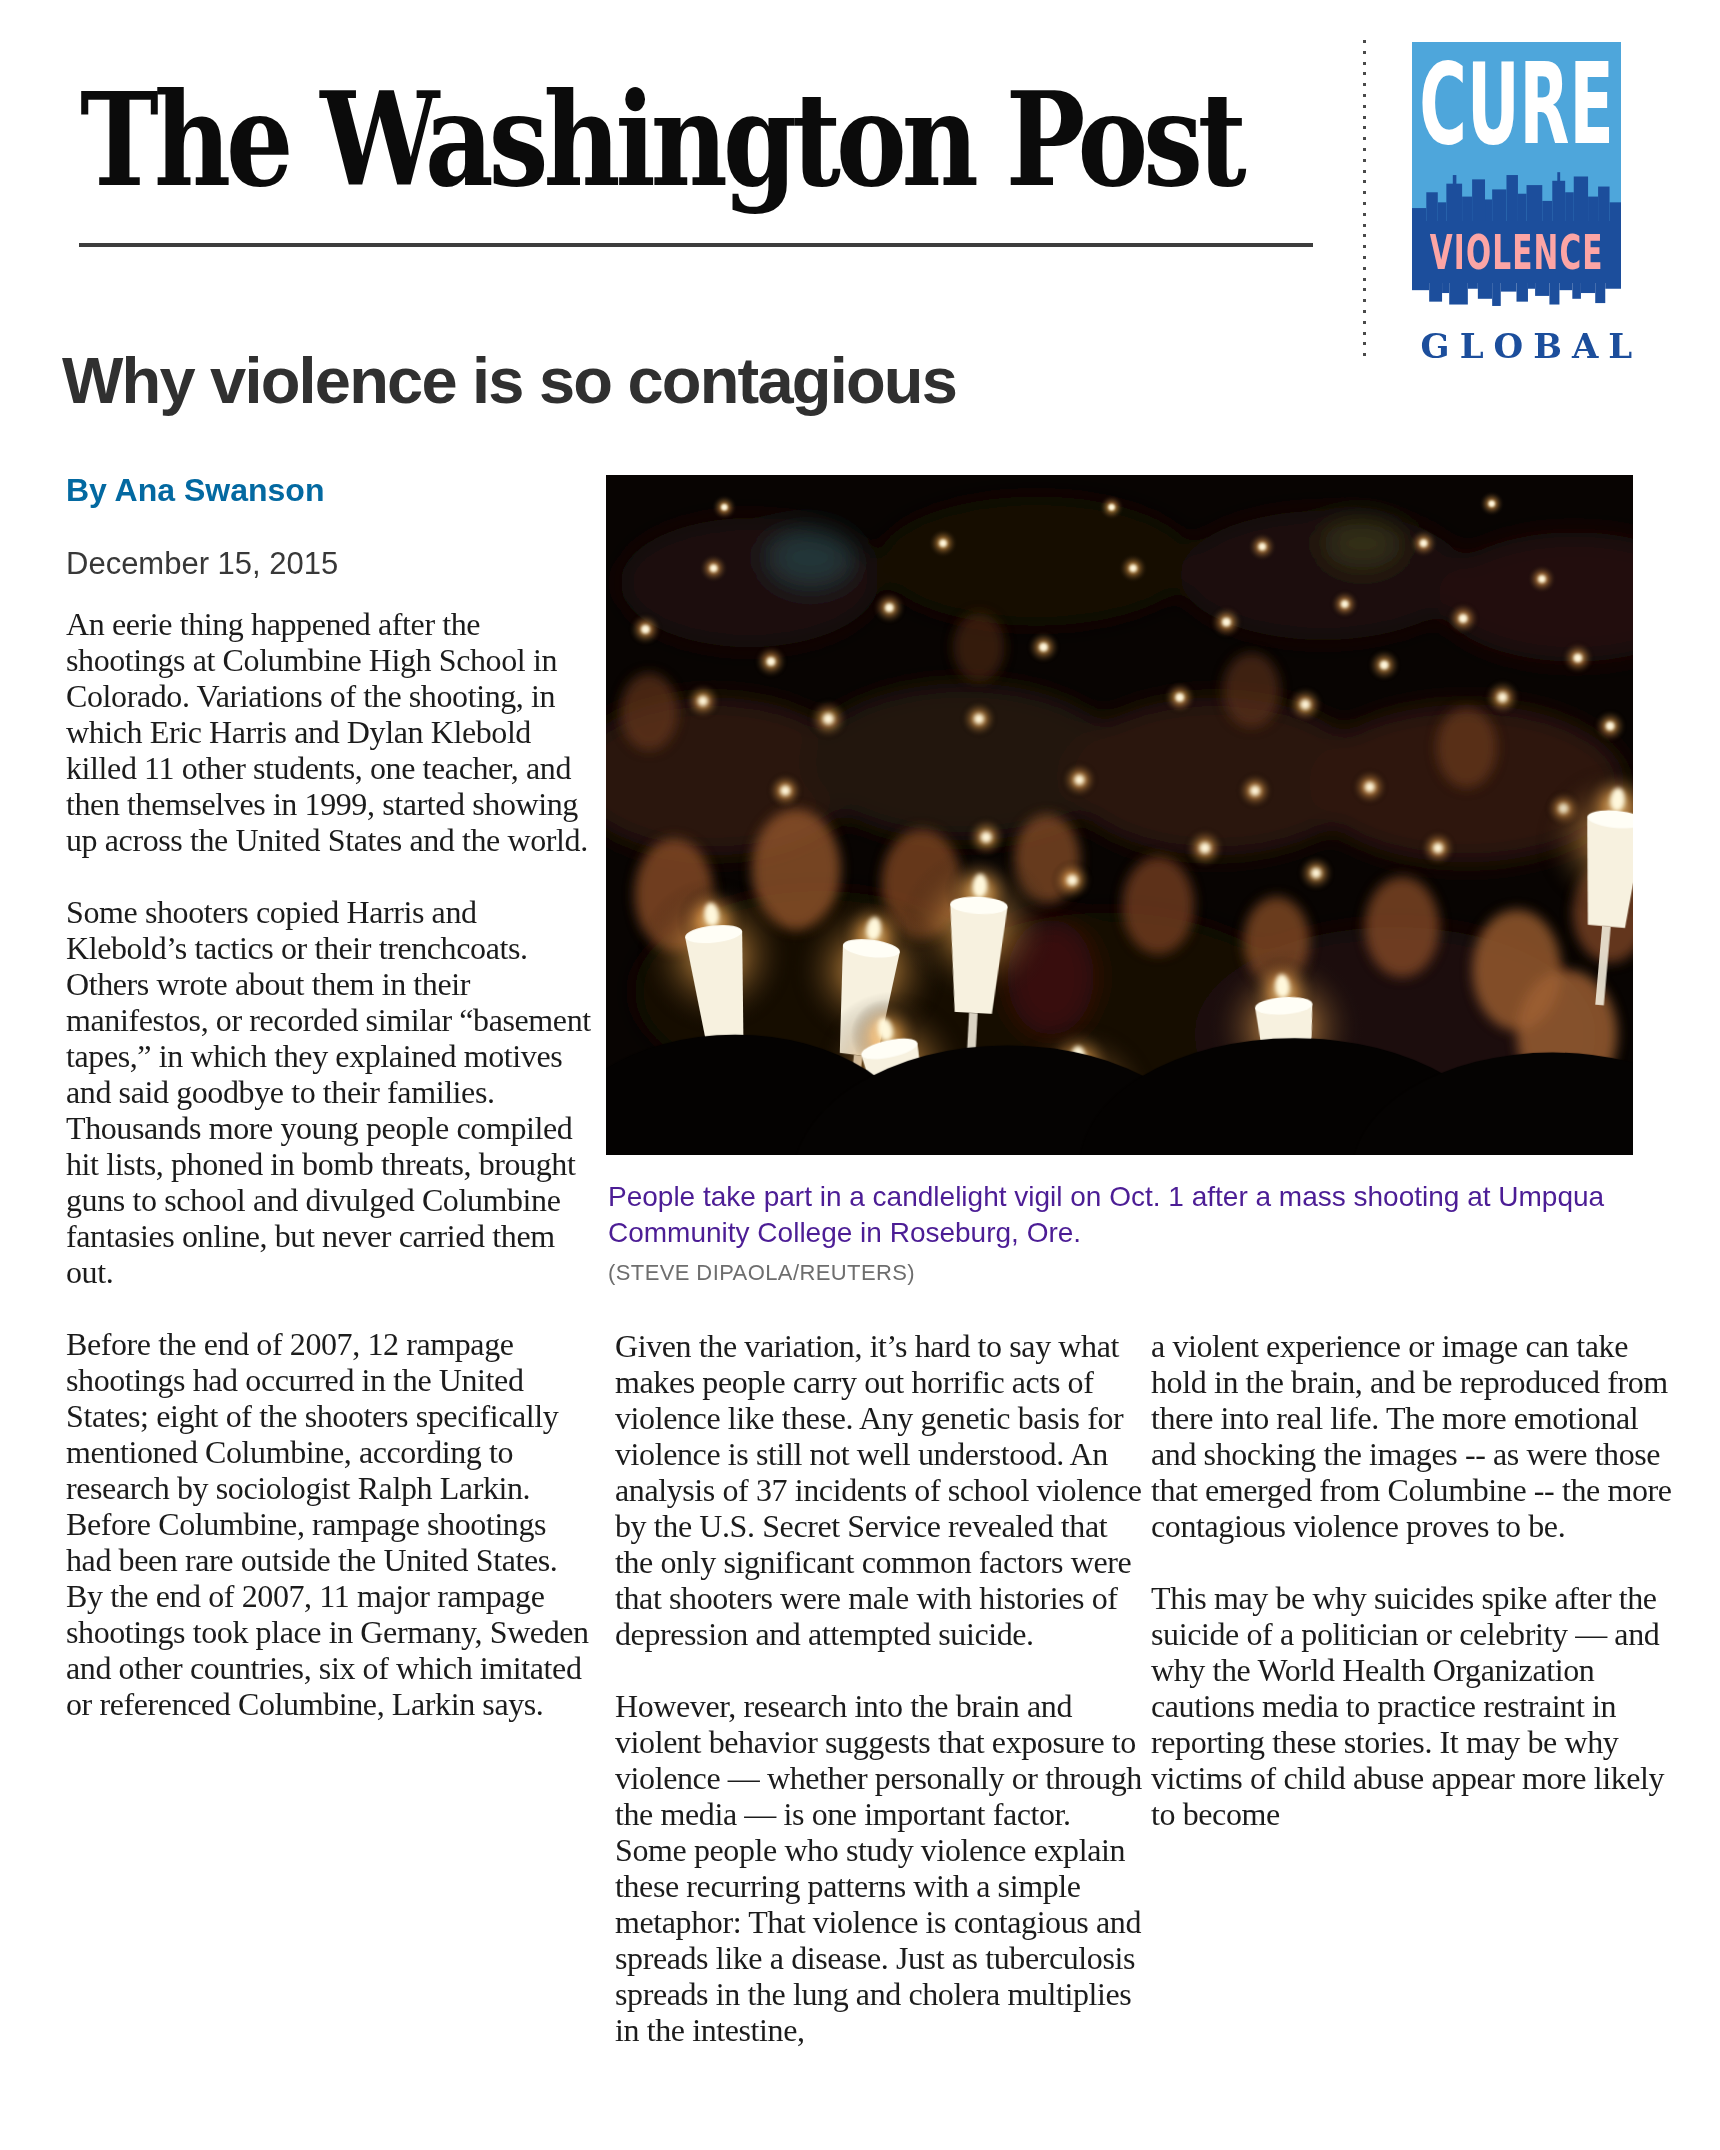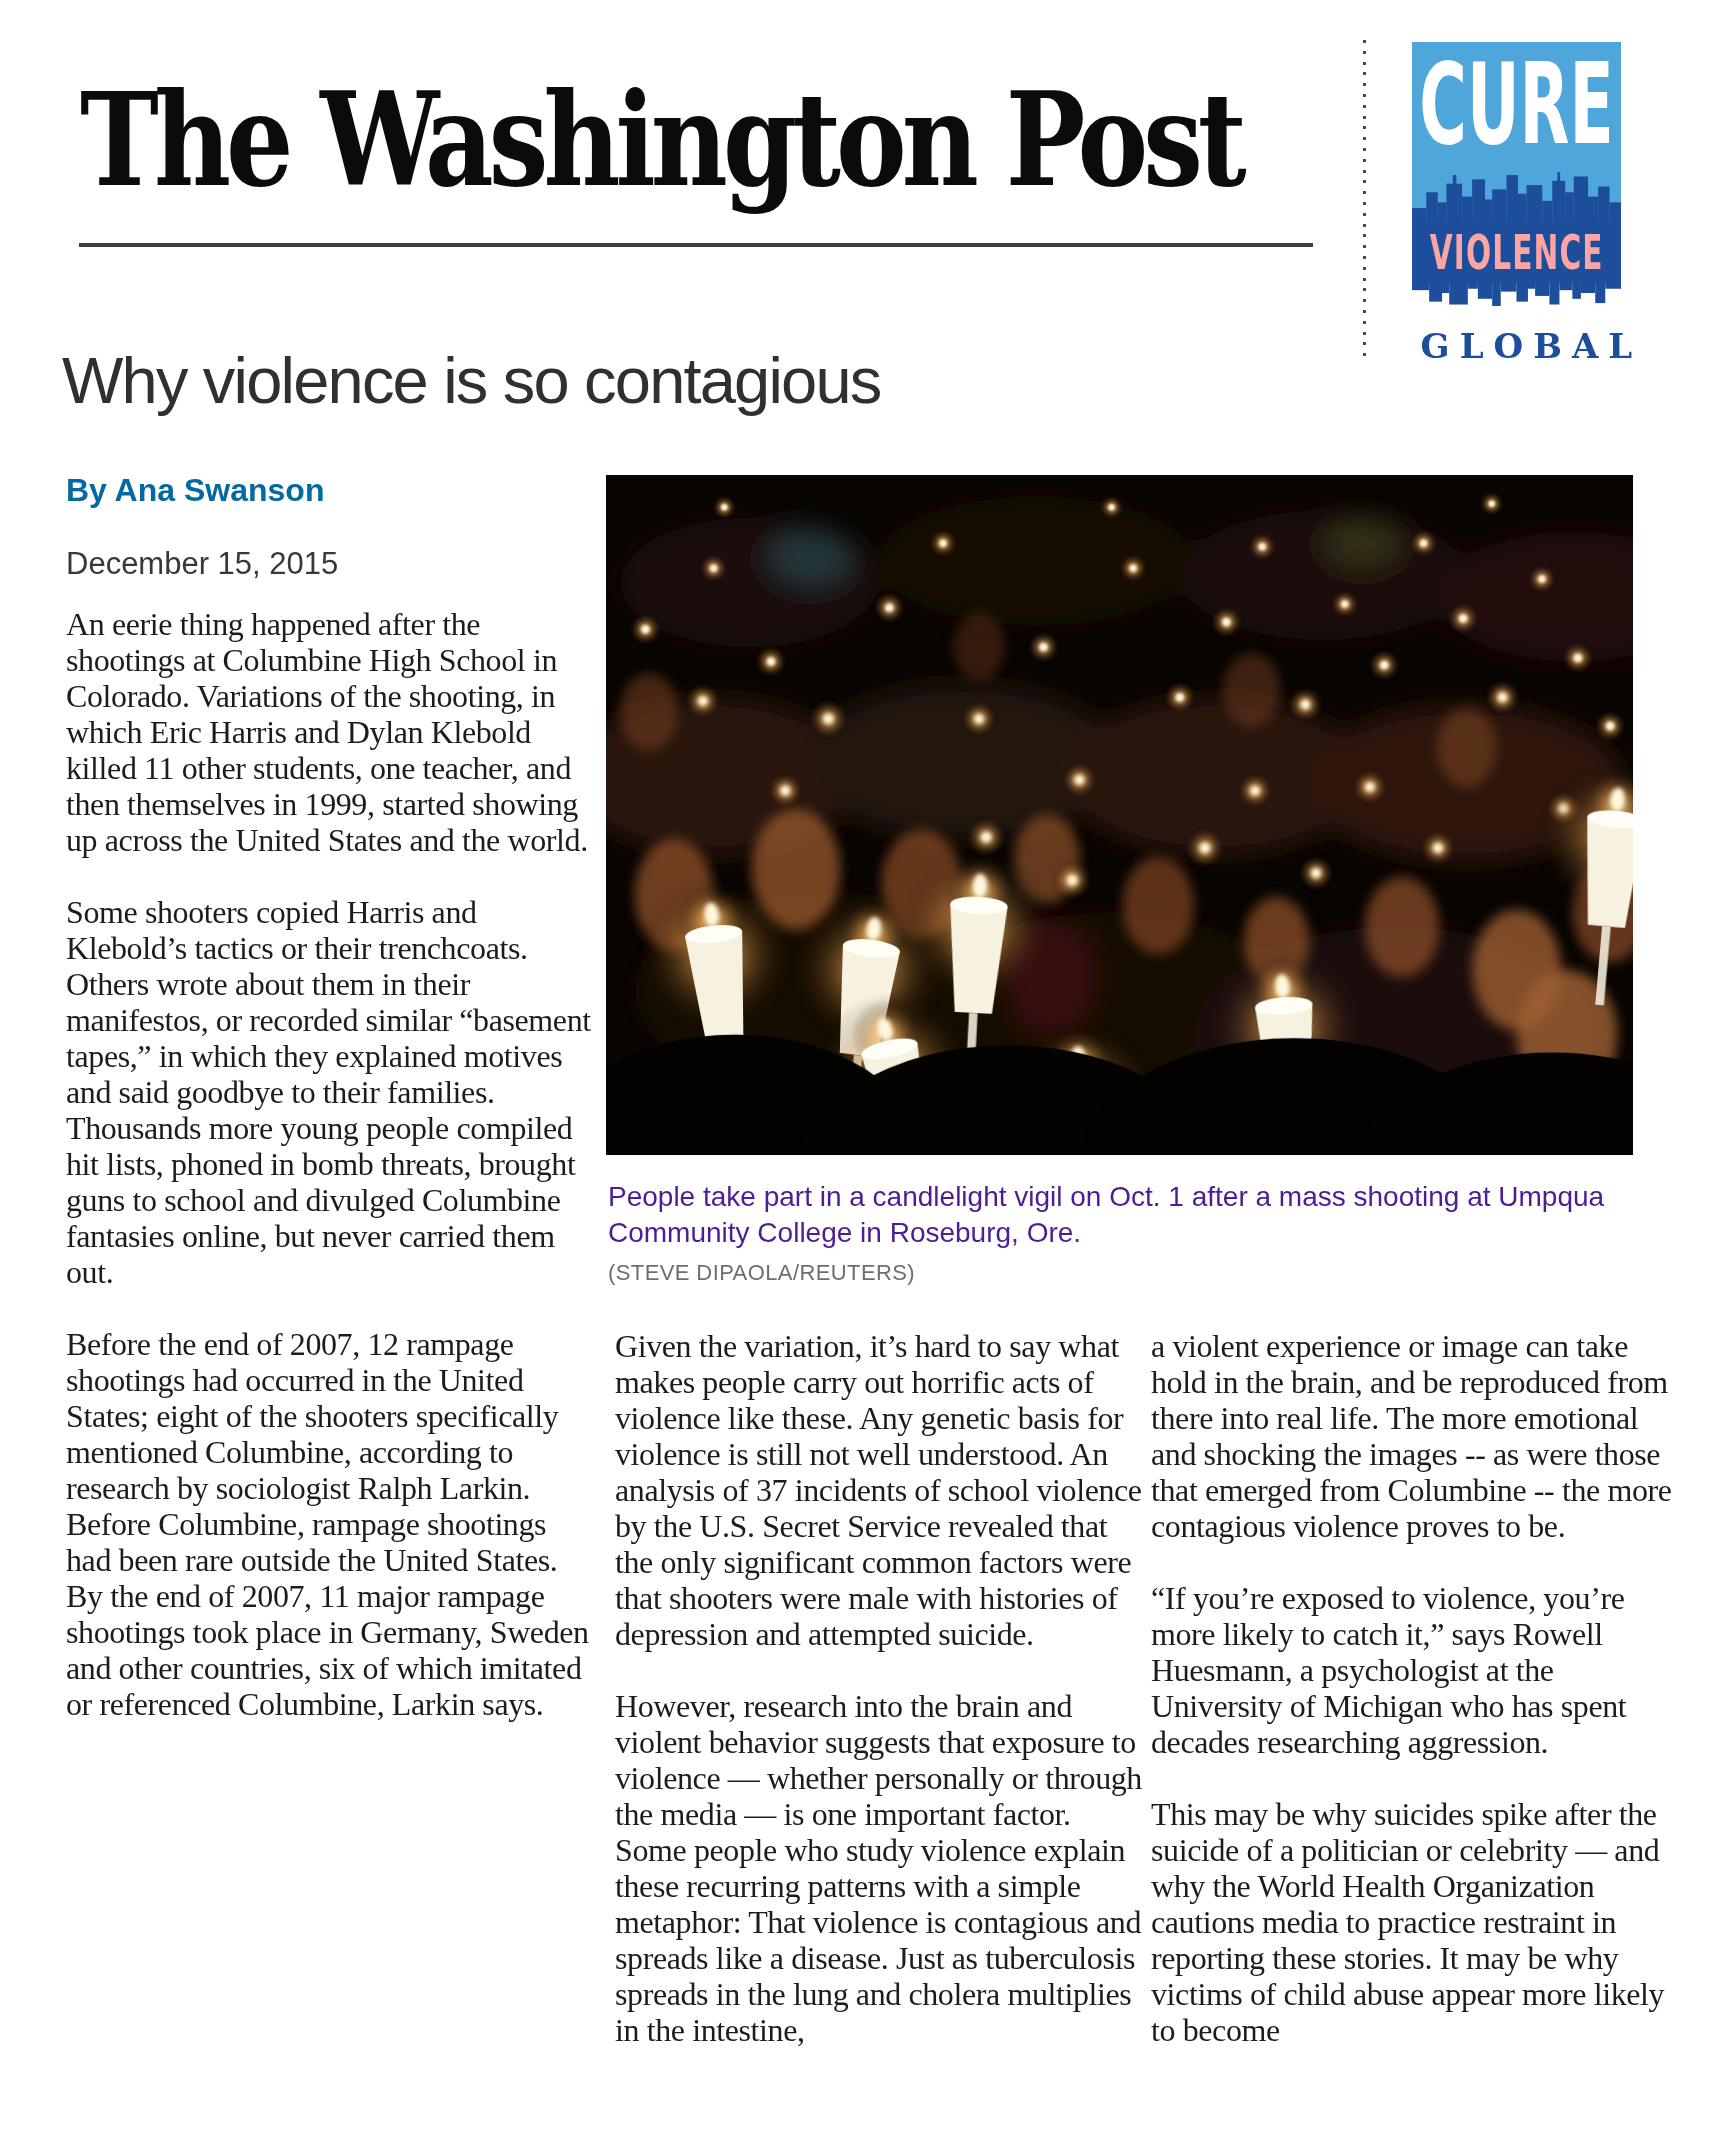--- a/index.html
+++ b/index.html
@@ -43,21 +43,21 @@
   .cv-global{
     margin-top:19px;text-align:center;color:var(--cv-dark,#1C4E9C);
     font-family:"DejaVu Serif",serif;font-weight:bold;font-size:34px;letter-spacing:10px;
     padding-left:8.6px;
   }
   .skyline-fill{fill:var(--cv-dark,#1C4E9C);}
 
   
   #headline{
     position:absolute;left:62px;top:343px;margin:0;
-    font-family:"Liberation Sans",sans-serif;font-weight:normal;font-size:65px;
+    font-family:"Liberation Sans",sans-serif;font-weight:bold;font-size:65px;
     letter-spacing:-1.8px;color:#303030;white-space:nowrap;
   }
   #byline{
     position:absolute;left:66px;top:472px;
     font-family:"Liberation Sans",sans-serif;font-weight:bold;font-size:32px;color:#0369a1;
   }
   #date{
     position:absolute;left:66px;top:518px;
     font-family:"Liberation Sans",sans-serif;font-size:31px;color:#383838;margin-top:28px;
   }
@@ -279,18 +279,17 @@
     <p>Before the end of 2007, 12 rampage shootings had occurred in the United States; eight of the shooters specifically mentioned Columbine, according to research by sociologist Ralph Larkin. Before Columbine, rampage shootings had been rare outside the United States. By the end of 2007, 11 major rampage shootings took place in Germany, Sweden and other countries, six of which imitated or referenced Columbine, Larkin says.</p>
   </div>
 
   <div class="col" id="col-mid">
     <p>Given the variation, it’s hard to say what makes people carry out horrific acts of violence like these. Any genetic basis for violence is still not well understood. An analysis of 37 incidents of school violence by the U.S. Secret Service revealed that the only significant common factors were that shooters were male with histories of depression and attempted suicide.</p>
     <p>However, research into the brain and violent behavior suggests that exposure to violence — whether personally or through the media — is one important factor. Some people who study violence explain these recurring patterns with a simple metaphor: That violence is contagious and spreads like a disease. Just as tuberculosis spreads in the lung and cholera multiplies in the intestine,</p>
   </div>
 
   <div class="col" id="col-right">
     <p>a violent experience or image can take hold in the brain, and be reproduced from there into real life. The more emotional and shocking the images -- as were those that emerged from Columbine -- the more contagious violence proves to be.</p>
-    <p>“If you’re exposed to violence, you’re more likely to catch it,” says Rowell Huesmann, a psychologist at the University of Michigan who has spent decades researching aggression.</p>
     <p>This may be why suicides spike after the suicide of a politician or celebrity — and why the World Health Organization cautions media to practice restraint in reporting these stories. It may be why victims of child abuse appear more likely to become</p>
   </div>
 
 </div>
 
 
 </body></html>

